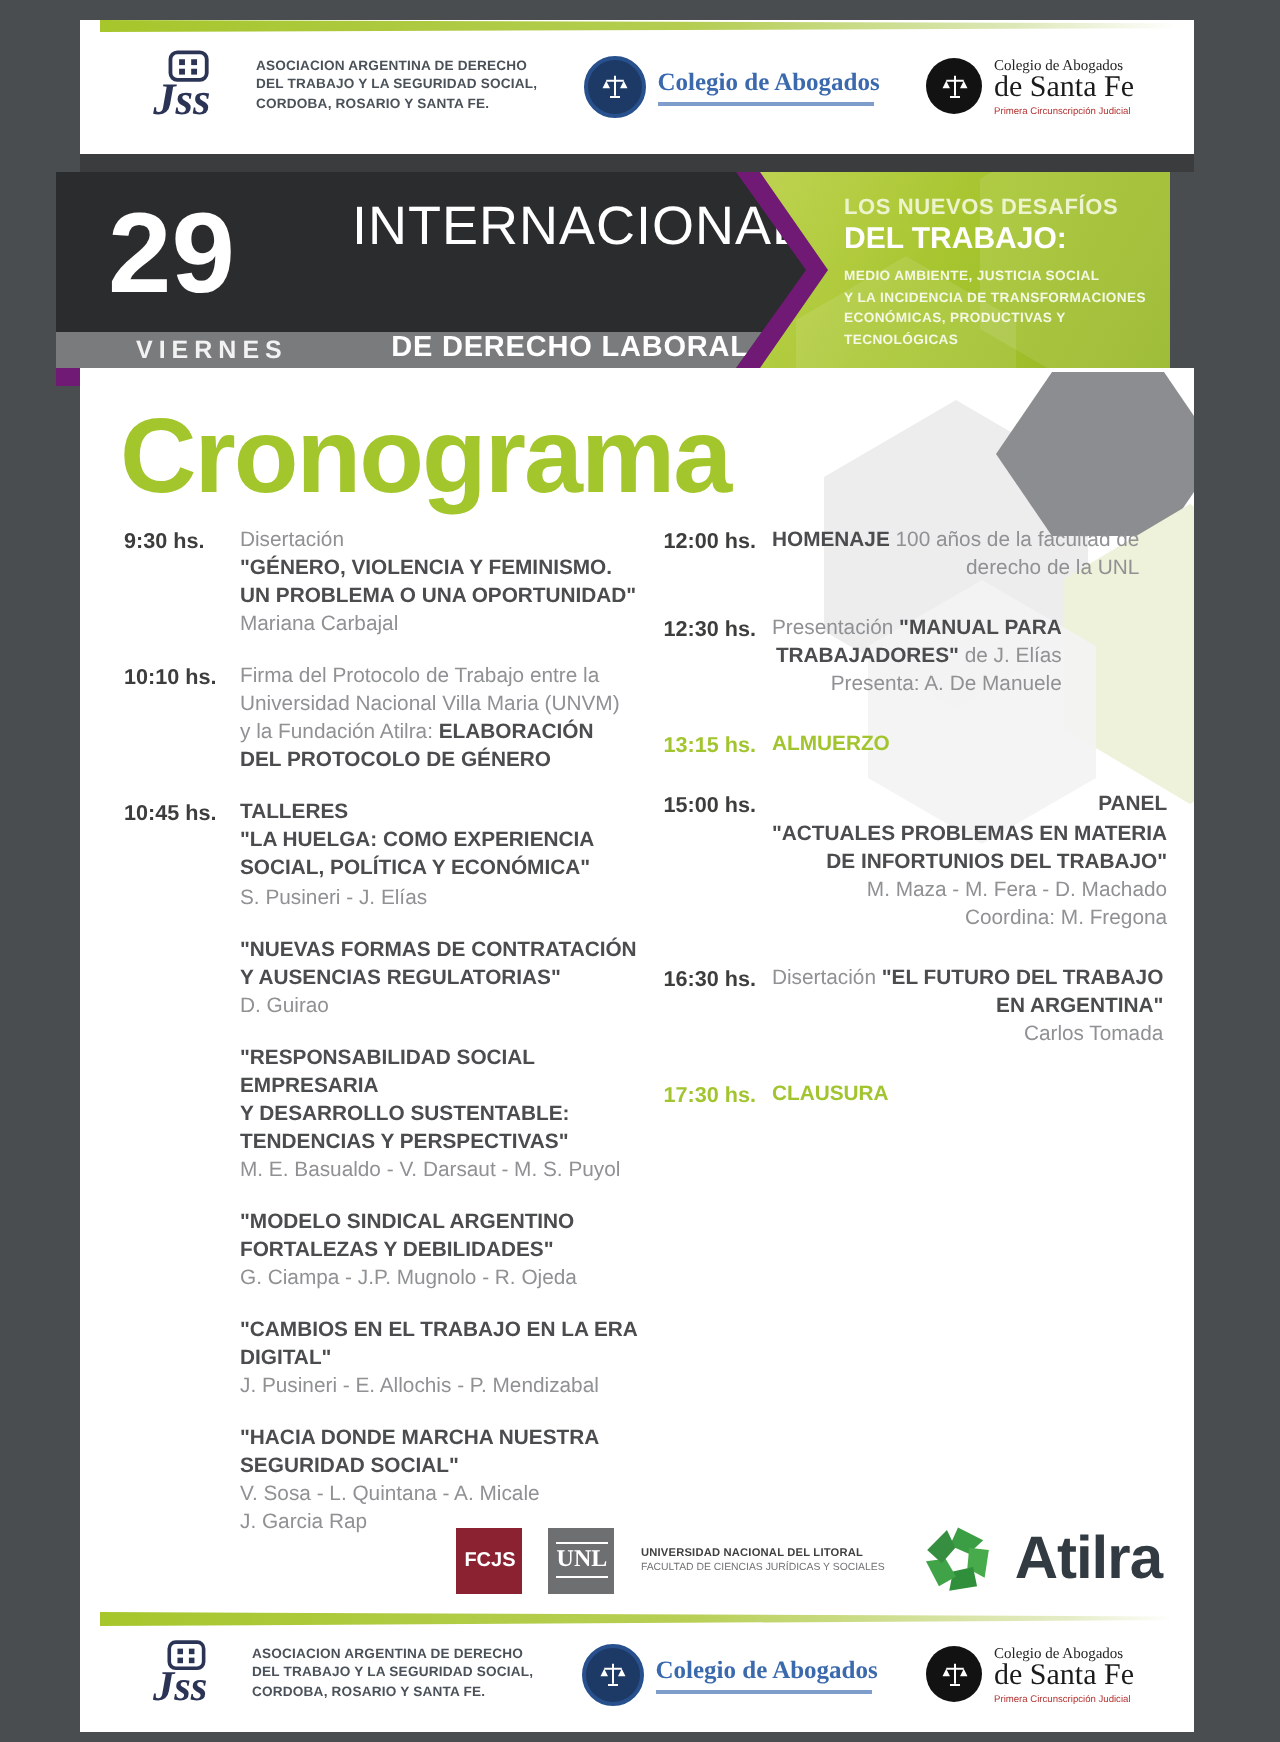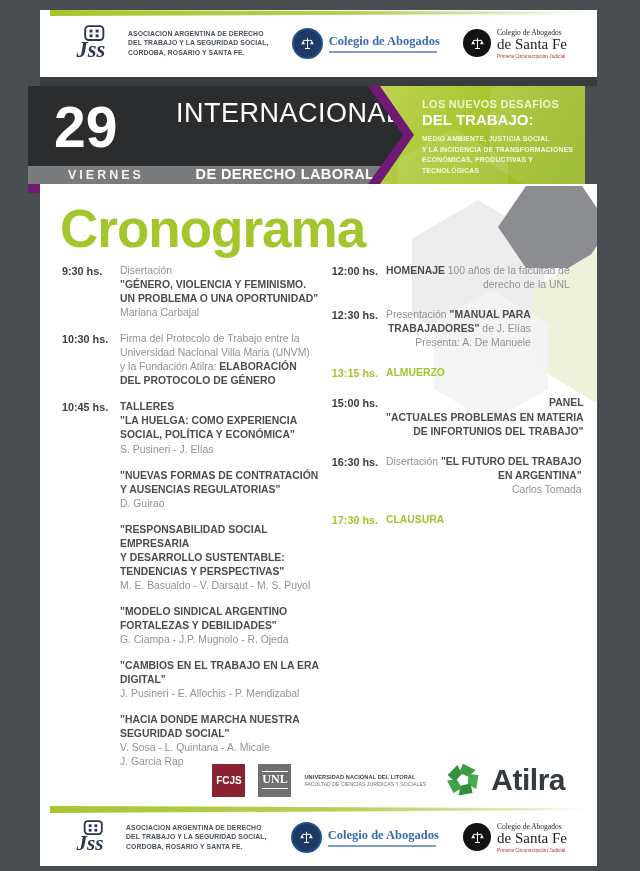--- a/index.html
+++ b/index.html
@@ -67,21 +67,21 @@
   .col-right .entry{margin-bottom:16px;text-align:right;}
   .time{flex:none;width:50px;margin-right:8px;font-size:10.8px;font-weight:bold;color:#3d3d3c;line-height:1.32;}
   .time-green{color:#a2c52f;}
   .body{font-size:10.4px;line-height:1.35;white-space:pre-line;}
   .seg-n{color:#8f9193;}
   .seg-b{color:#4b4c4e;font-weight:bold;}
   .seg-g{color:#a2c52f;font-weight:bold;}
 
   
   .partners{position:absolute;left:0;top:578px;width:100%;display:flex;align-items:center;
-            justify-content:flex-end;gap:13px;padding-right:32px;box-sizing:border-box;}
+            justify-content:flex-end;gap:13px;padding-right:16px;box-sizing:border-box;}
   .box-fcjs{width:33px;height:33px;background:#8a2232;color:#fff;display:flex;align-items:center;
             justify-content:center;font-size:10px;font-weight:bold;}
   .box-unl{width:33px;height:33px;background:#6e6f71;color:#fff;display:flex;align-items:center;
            justify-content:center;}
   .unl-txt{font-family:"Liberation Serif",serif;font-weight:bold;font-size:12px;
            border-top:1px solid #fff;border-bottom:1px solid #fff;line-height:1.3;}
   .univ-l1{font-size:5.6px;font-weight:bold;color:#3f3f3f;letter-spacing:.1px;}
   .univ-l2{font-size:5.2px;color:#707274;margin-top:1px;}
   .atilra{display:flex;align-items:center;gap:10px;margin-left:6px;}
   .atilra-name{font-size:30px;font-weight:bold;color:#323b41;letter-spacing:-.5px;}
@@ -191,21 +191,21 @@
 
     <div class="col col-left">
         <div class="entry">
           <div class="time">9:30 hs.</div>
           <div class="body"><span class="seg-n">Disertación
 </span><span class="seg-b">"GÉNERO, VIOLENCIA Y FEMINISMO.
 UN PROBLEMA O UNA OPORTUNIDAD"
 </span><span class="seg-n">Mariana Carbajal</span></div>
         </div>
         <div class="entry">
-          <div class="time">10:30 hs.</div>
+          <div class="time">10:10 hs.</div>
           <div class="body"><span class="seg-n">Firma del Protocolo de Trabajo entre la
 Universidad Nacional Villa Maria (UNVM)
 y la Fundación Atilra: </span><span class="seg-b">ELABORACIÓN
 DEL PROTOCOLO DE GÉNERO</span></div>
         </div>
         <div class="entry">
           <div class="time">10:45 hs.</div>
           <div class="body"><span class="seg-b">TALLERES
 "LA HUELGA: COMO EXPERIENCIA
 SOCIAL, POLÍTICA Y ECONÓMICA"
@@ -258,21 +258,22 @@
         </div>
         <div class="entry">
           <div class="time time-green">13:15 hs.</div>
           <div class="body"><span class="seg-g">ALMUERZO</span></div>
         </div>
         <div class="entry">
           <div class="time">15:00 hs.</div>
           <div class="body"><span class="seg-b">PANEL
 "ACTUALES PROBLEMAS EN MATERIA
 DE INFORTUNIOS DEL TRABAJO"
-</span></div>
+</span><span class="seg-n">M. Maza - M. Fera - D. Machado
+Coordina: M. Fregona</span></div>
         </div>
         <div class="entry">
           <div class="time">16:30 hs.</div>
           <div class="body"><span class="seg-n">Disertación </span><span class="seg-b">"EL FUTURO DEL TRABAJO
 EN ARGENTINA"
 </span><span class="seg-n">Carlos Tomada</span></div>
         </div>
         <div class="entry">
           <div class="time time-green">17:30 hs.</div>
           <div class="body"><span class="seg-g">CLAUSURA</span></div>

